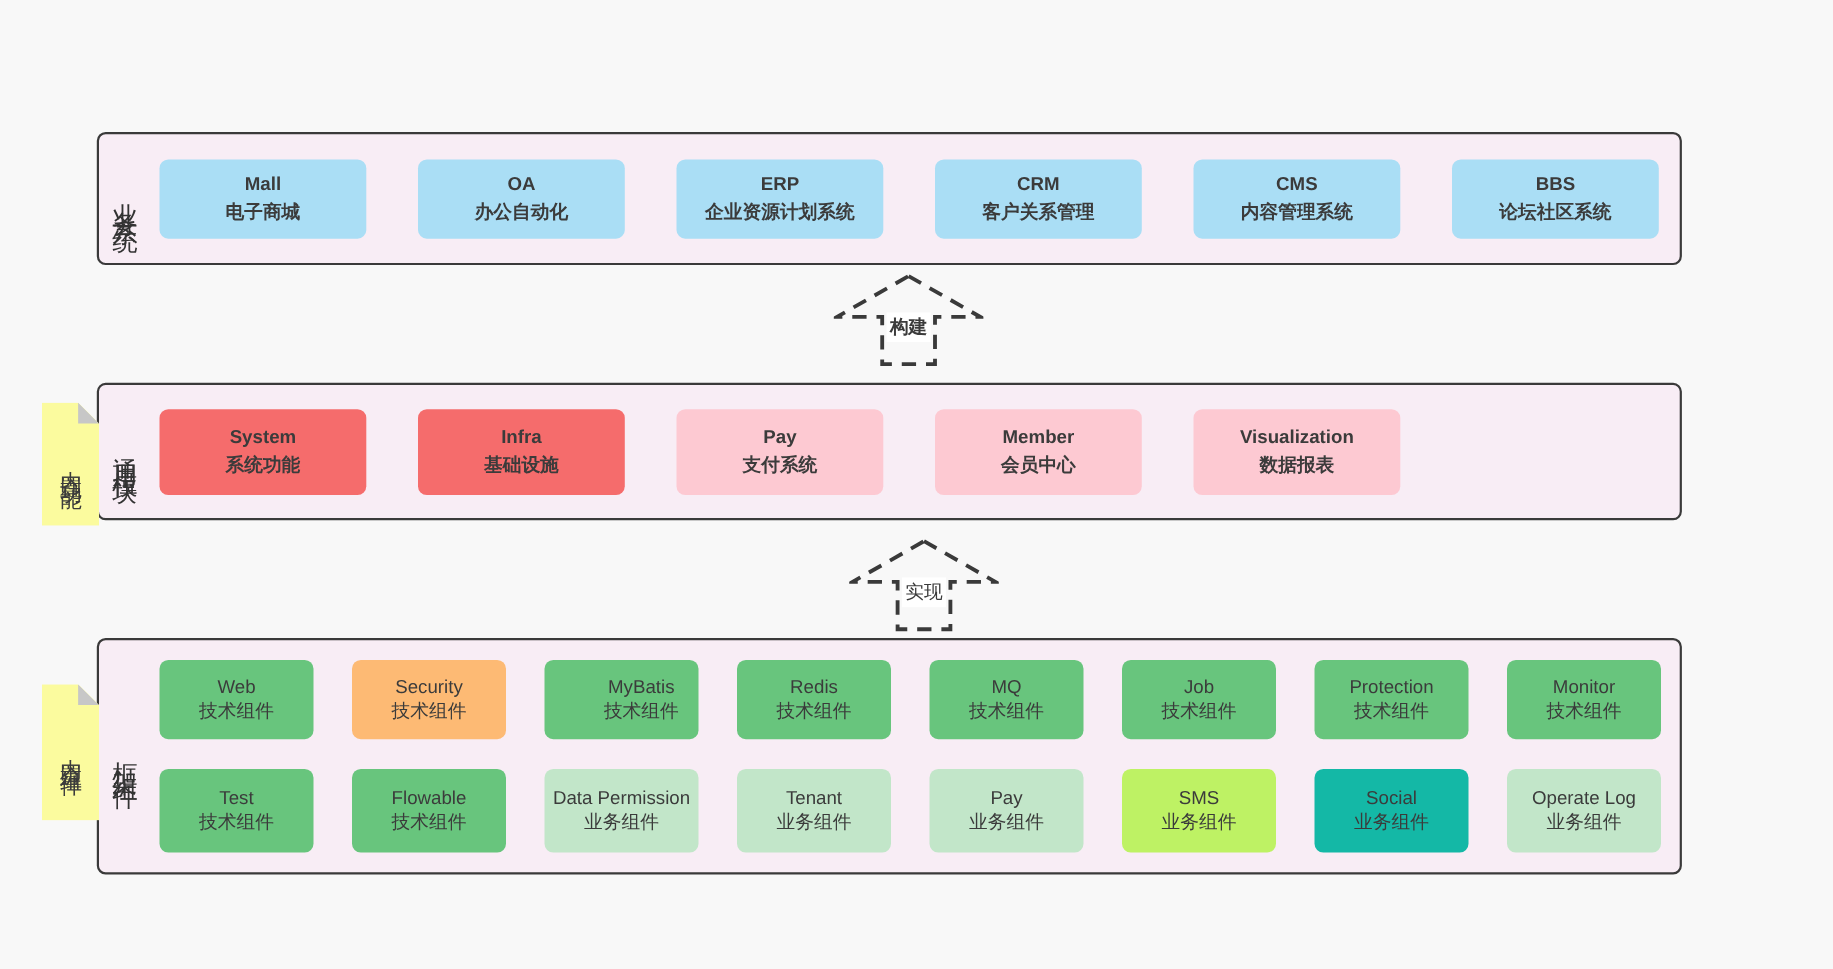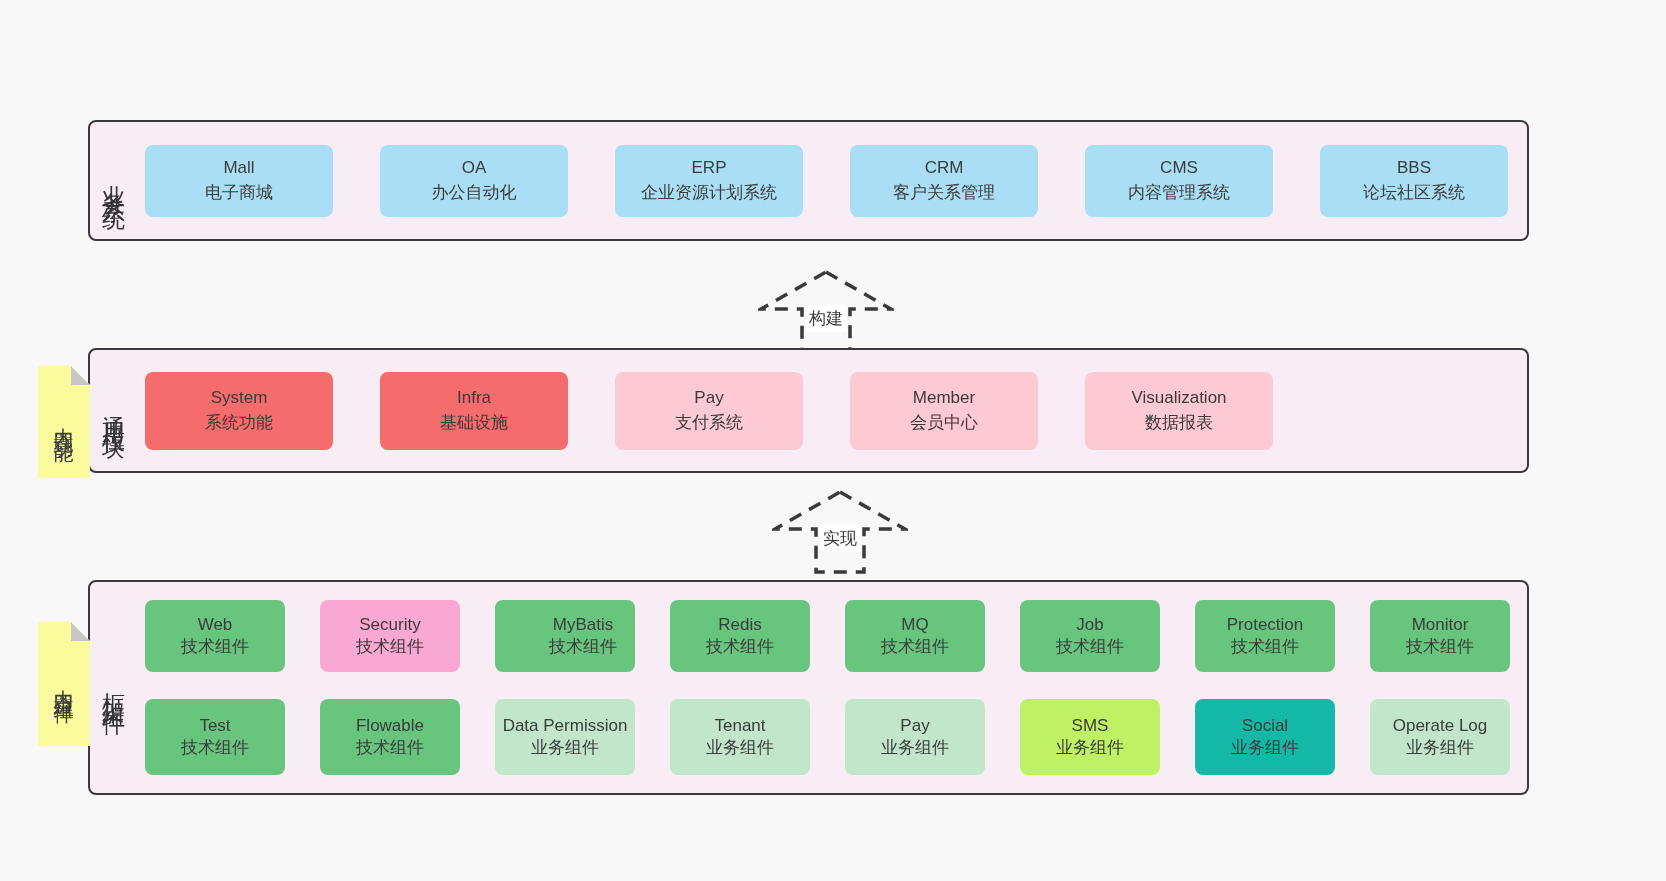--- a/index.html
+++ b/index.html
@@ -28,21 +28,21 @@
     font-size:23px;line-height:1;letter-spacing:7px;
     color:#333;flex:0 0 auto;
   }
   .boxes{display:flex;gap:47px;margin-left:20px;}
   .box{
     border-radius:8px;
     display:flex;flex-direction:column;align-items:center;justify-content:center;
     text-align:center;font-size:17px;line-height:1.45;
     color:#3b3b3b;box-sizing:border-box;padding:2px 6px;
   }
-  .box-lg{width:188px;height:72px;}
+  .box-lg{width:188px;height:72px;font-weight:bold;}
   #band-modules .box-lg{height:78px;}
   .box-sm{width:140px;height:72px;line-height:1.3;}
   .rows{display:flex;flex-direction:column;gap:27px;margin-left:20px;}
   .rows .boxes{margin-left:0;gap:35px;}
   .rows .boxes:last-child .box-sm{height:76px;}
   
   .sticky{
     position:absolute;left:38px;width:52px;
     background:#fbfb9e;
     display:flex;align-items:center;justify-content:center;
@@ -56,21 +56,21 @@
     border-right:19px solid transparent;
   }
   #sticky-functions{top:366px;height:112px;}
   #sticky-components{top:622px;height:124px;}
   .sticky-text{
     writing-mode:vertical-rl;text-orientation:upright;
     font-size:20px;line-height:1;letter-spacing:5px;color:#3b3b3b;
   }
   
   .arrow{position:absolute;width:136px;height:86px;}
-  #arrow-build{left:758px;top:269px;}
+  #arrow-build{left:758px;top:248px;font-weight:bold;}
   #arrow-implement{left:772px;top:489px;}
   .arrow svg{display:block;}
   .arrow-label{
     position:absolute;left:50%;top:36px;transform:translateX(-50%);
     background:#ffffff;padding:2px 3px;
     font-size:17px;color:#3b3b3b;white-space:nowrap;
   }
 </style>
 </head>
 <body>
@@ -156,21 +156,21 @@
   </div>
 
   <section class="band" id="band-components">
     <div class="band-label">框架组件</div>
     <div class="rows">
       <div class="boxes">
           <div class="box box-sm" style="background: rgb(104, 197, 125);">
             <div>Web</div>
             <div>技术组件</div>
           </div>
-          <div class="box box-sm" style="background: #f9a8d4;">
+          <div class="box box-sm" style="background: #fdba74;">
             <div>Security</div>
             <div>技术组件</div>
           </div>
           <div class="box box-sm" style="background: rgb(104, 197, 125); padding-left: 42px;">
             <div>MyBatis</div>
             <div>技术组件</div>
           </div>
           <div class="box box-sm" style="background: rgb(104, 197, 125);">
             <div>Redis</div>
             <div>技术组件</div>

